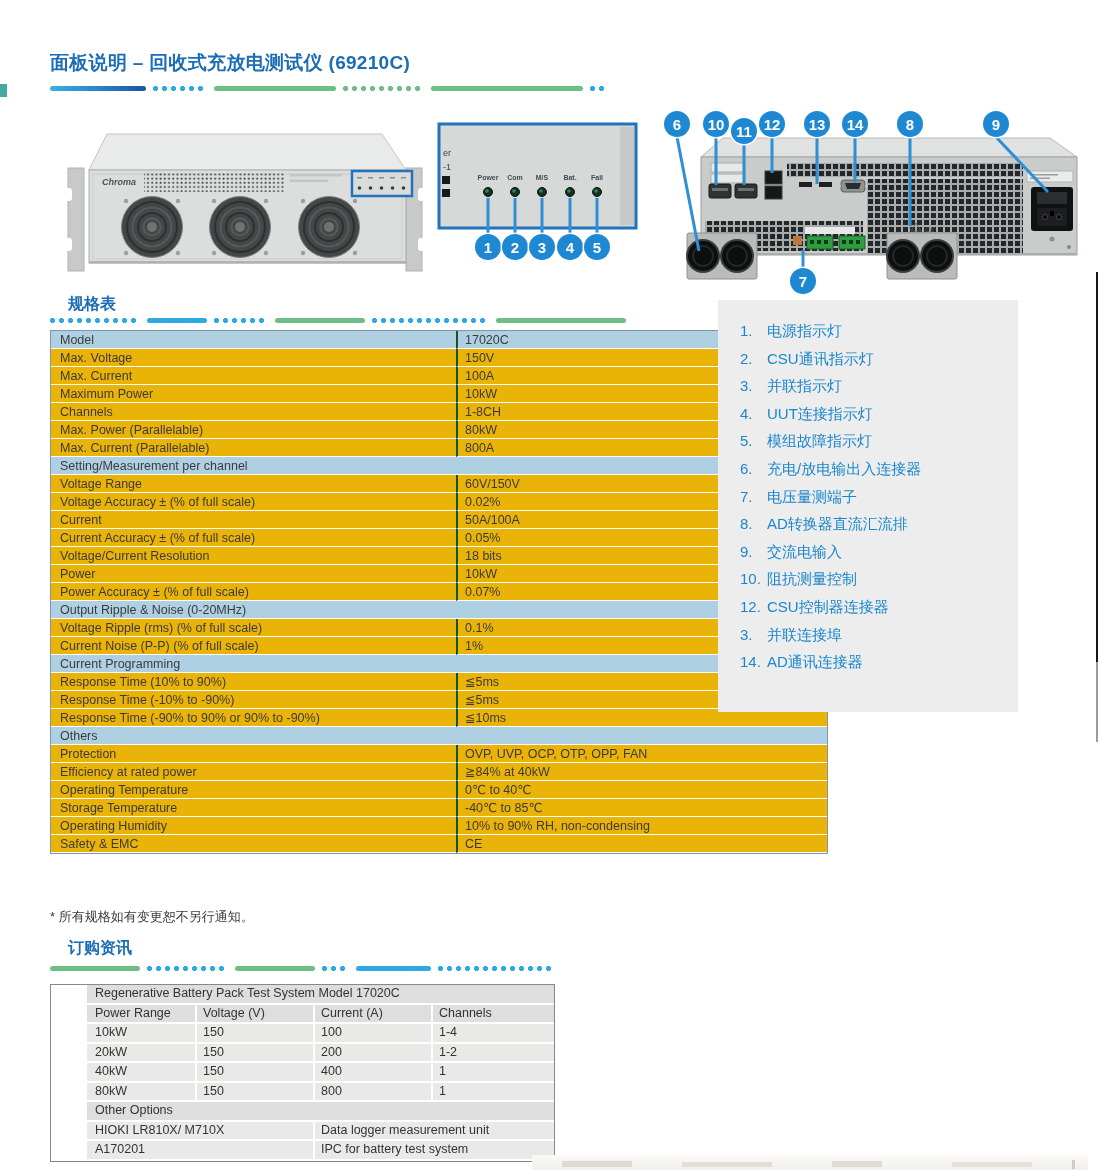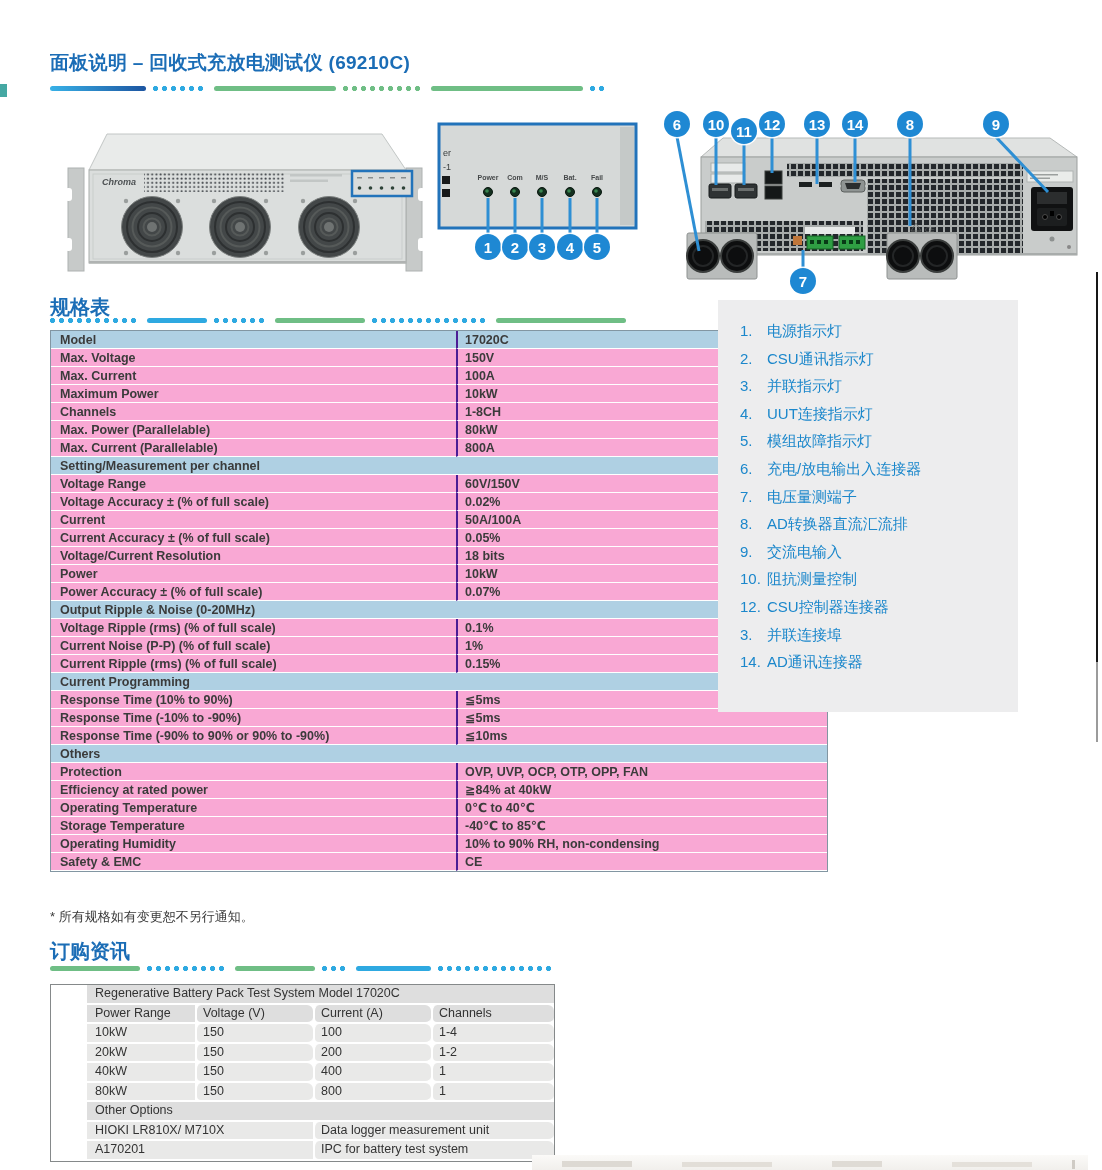--- a/index.html
+++ b/index.html
@@ -1,47 +1,47 @@
 <!DOCTYPE html>
 <html><head>
 <meta charset="utf-8">
 <style>
   html,body{margin:0;padding:0;background:#fff;}
   #page{position:relative;width:1102px;height:1170px;background:#fff;overflow:hidden;
         font-family:"Liberation Sans","DejaVu Sans",sans-serif;}
   .abs{position:absolute;}
   
   .h-main{font-size:19px;font-weight:bold;color:#1b6db6;letter-spacing:.3px;white-space:nowrap;}
-  .h-sec{font-size:20px;font-weight:bold;color:#1b6db6;white-space:nowrap;}
+  .h-sec{font-size:16px;font-weight:bold;color:#1b6db6;white-space:nowrap;margin-left:18px;}
   
   .divider{position:absolute;display:flex;align-items:center;gap:7px;}
   .dline{height:4.5px;border-radius:2.5px;flex:none;}
   .dots{height:5px;flex:none;background-repeat:repeat-x;background-size:9px 5px;
         background-image:radial-gradient(circle at 2.5px 2.5px,var(--c) 2.3px,transparent 2.9px);}
   
   .callout{position:absolute;width:26px;height:26px;border-radius:50%;background:#1e88d3;color:#fff;
            font-weight:bold;font-size:15px;display:flex;align-items:center;justify-content:center;
            box-shadow:0 0 0 1.5px rgba(255,255,255,.9);z-index:6;}
   
   #legend-box{left:718px;top:300px;width:300px;height:412px;background:#ededee;}
   #legend-list{margin:17px 0 0 22px;padding:0;list-style:none;}
   #legend-list li{display:flex;line-height:27.6px;font-size:15px;color:#1b87cb;white-space:nowrap;}
   #legend-list li .num{width:27px;flex:none;}
   
-  .spec-table{border-collapse:separate;border-spacing:0;border:1px solid #8296a2;width:778px;table-layout:fixed;font-weight:bold;}
+  .spec-table{border-collapse:separate;border-spacing:0;border:1px solid #8296a2;width:778px;table-layout:fixed;}
   .spec-table td{height:18px;box-sizing:border-box;padding:0 0 0 9px;font-size:12.5px;color:#3b3b3b;
-                 background:#f9a8d4;border-bottom:1.5px solid #fff;overflow:hidden;white-space:nowrap;line-height:16px;}
+                 background:#eab308;border-bottom:1.5px solid #fff;overflow:hidden;white-space:nowrap;line-height:16px;}
   .spec-table tr.sec td{background:#afd0e3;}
-  .spec-table td.vsep{border-left:2px solid #4c1d95;padding-left:7px;}
+  .spec-table td.vsep{border-left:2px solid #14532d;padding-left:7px;}
   
   .ord-table{border-collapse:separate;border-spacing:0;border:1px solid #85898a;width:467px;table-layout:fixed;padding-left:36px;}
   .ord-table td{height:19.5px;box-sizing:border-box;font-size:12.5px;color:#333;padding:0 0 0 8px;
                 border-bottom:2px solid #fff;background:#e9e9e8;white-space:nowrap;overflow:hidden;line-height:17px;}
   .ord-table tr.head td{background:#dedede;}
-  .ord-table td.vsep{border-left:2px solid #fff;padding-left:6px;border-radius:6px;}
+  .ord-table td.vsep{border-left:2px solid #fff;padding-left:6px;}
   .footnote{font-size:13px;color:#3a3a3a;white-space:nowrap;}
   svg{display:block;}
 </style>
 </head>
 <body>
 
 <div id="page">
 
   <div class="abs" style="left:0;top:84px;width:7px;height:13px;background:#45a8a3;"></div>
 
@@ -358,24 +358,20 @@
           <td colspan="2">Output Ripple &amp; Noise (0-20MHz)</td>
         </tr>
         <tr>
           <td>Voltage Ripple (rms) (% of full scale)</td>
           <td class="vsep">0.1%</td>
         </tr>
         <tr>
           <td>Current Noise (P-P) (% of full scale)</td>
           <td class="vsep">1%</td>
         </tr>
-        <tr>
-          <td>Current Ripple (rms) (% of full scale)</td>
-          <td class="vsep">0.15%</td>
-        </tr>
         <tr class="sec">
           <td colspan="2">Current Programming</td>
         </tr>
         <tr>
           <td>Response Time (10% to 90%)</td>
           <td class="vsep">≦5ms</td>
         </tr>
         <tr>
           <td>Response Time (-10% to -90%)</td>
           <td class="vsep">≦5ms</td>

